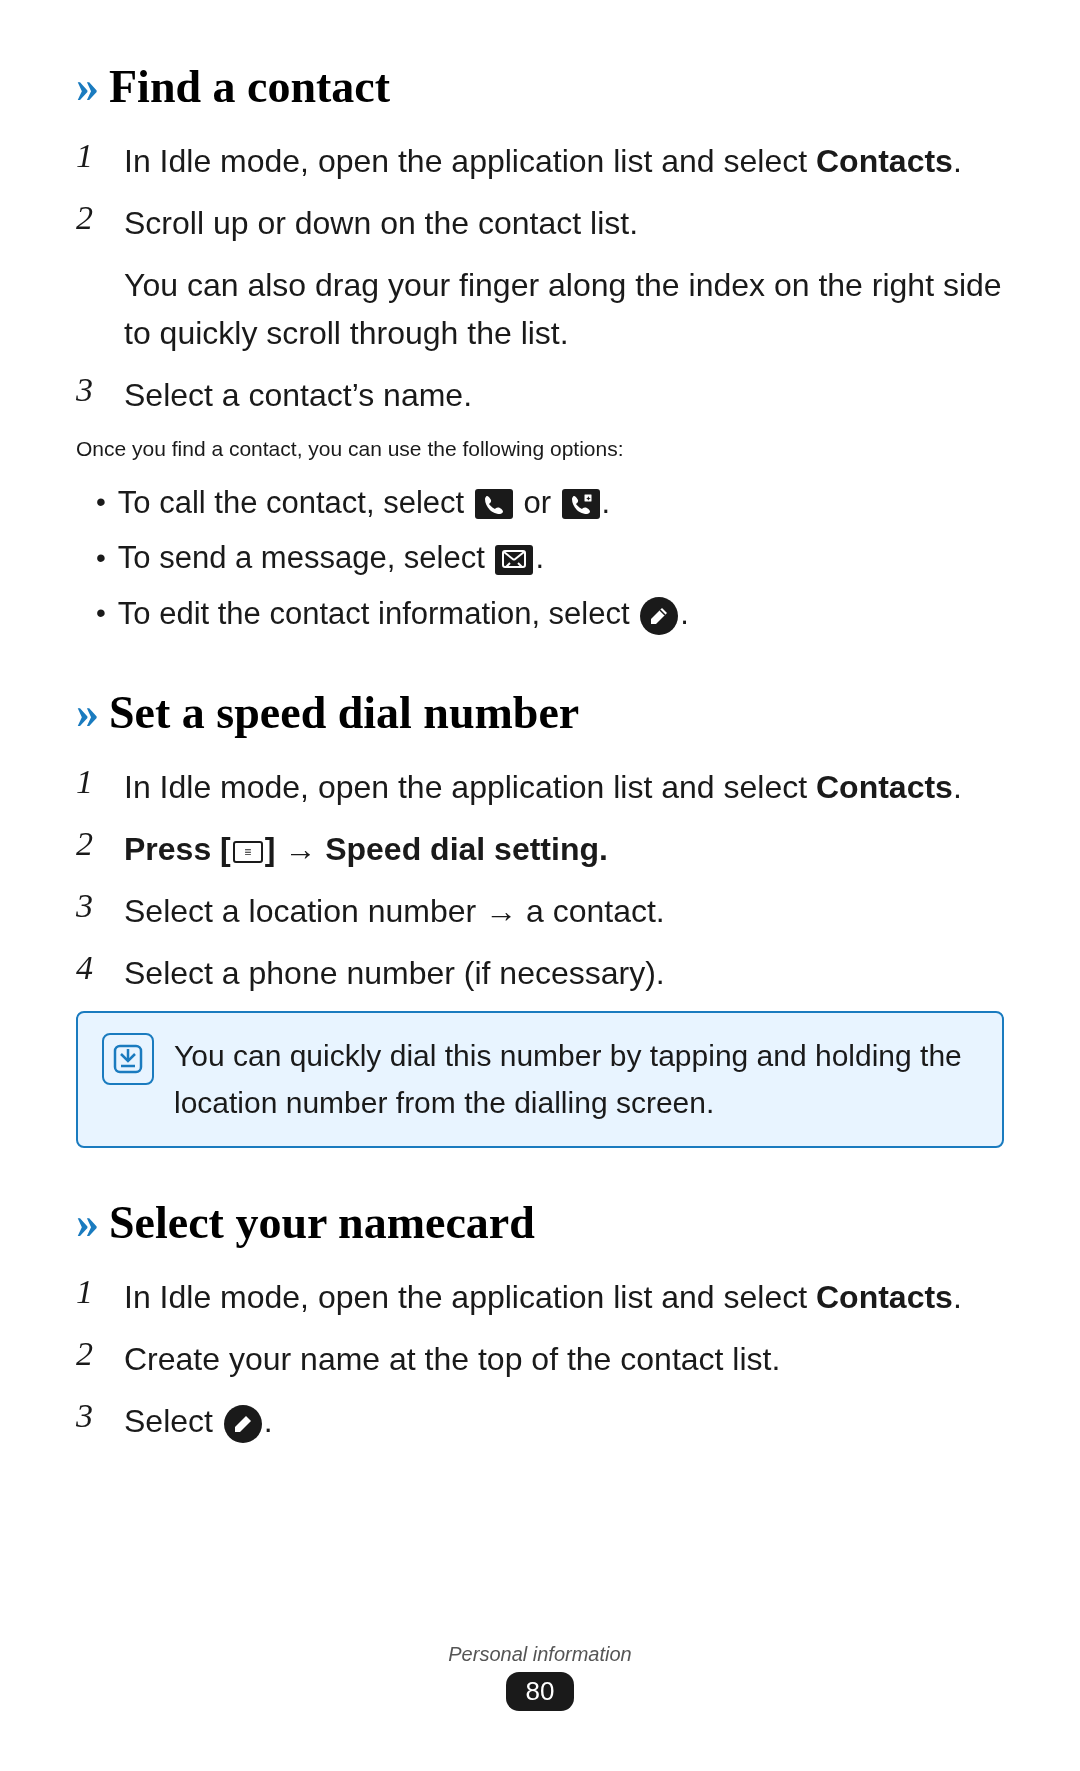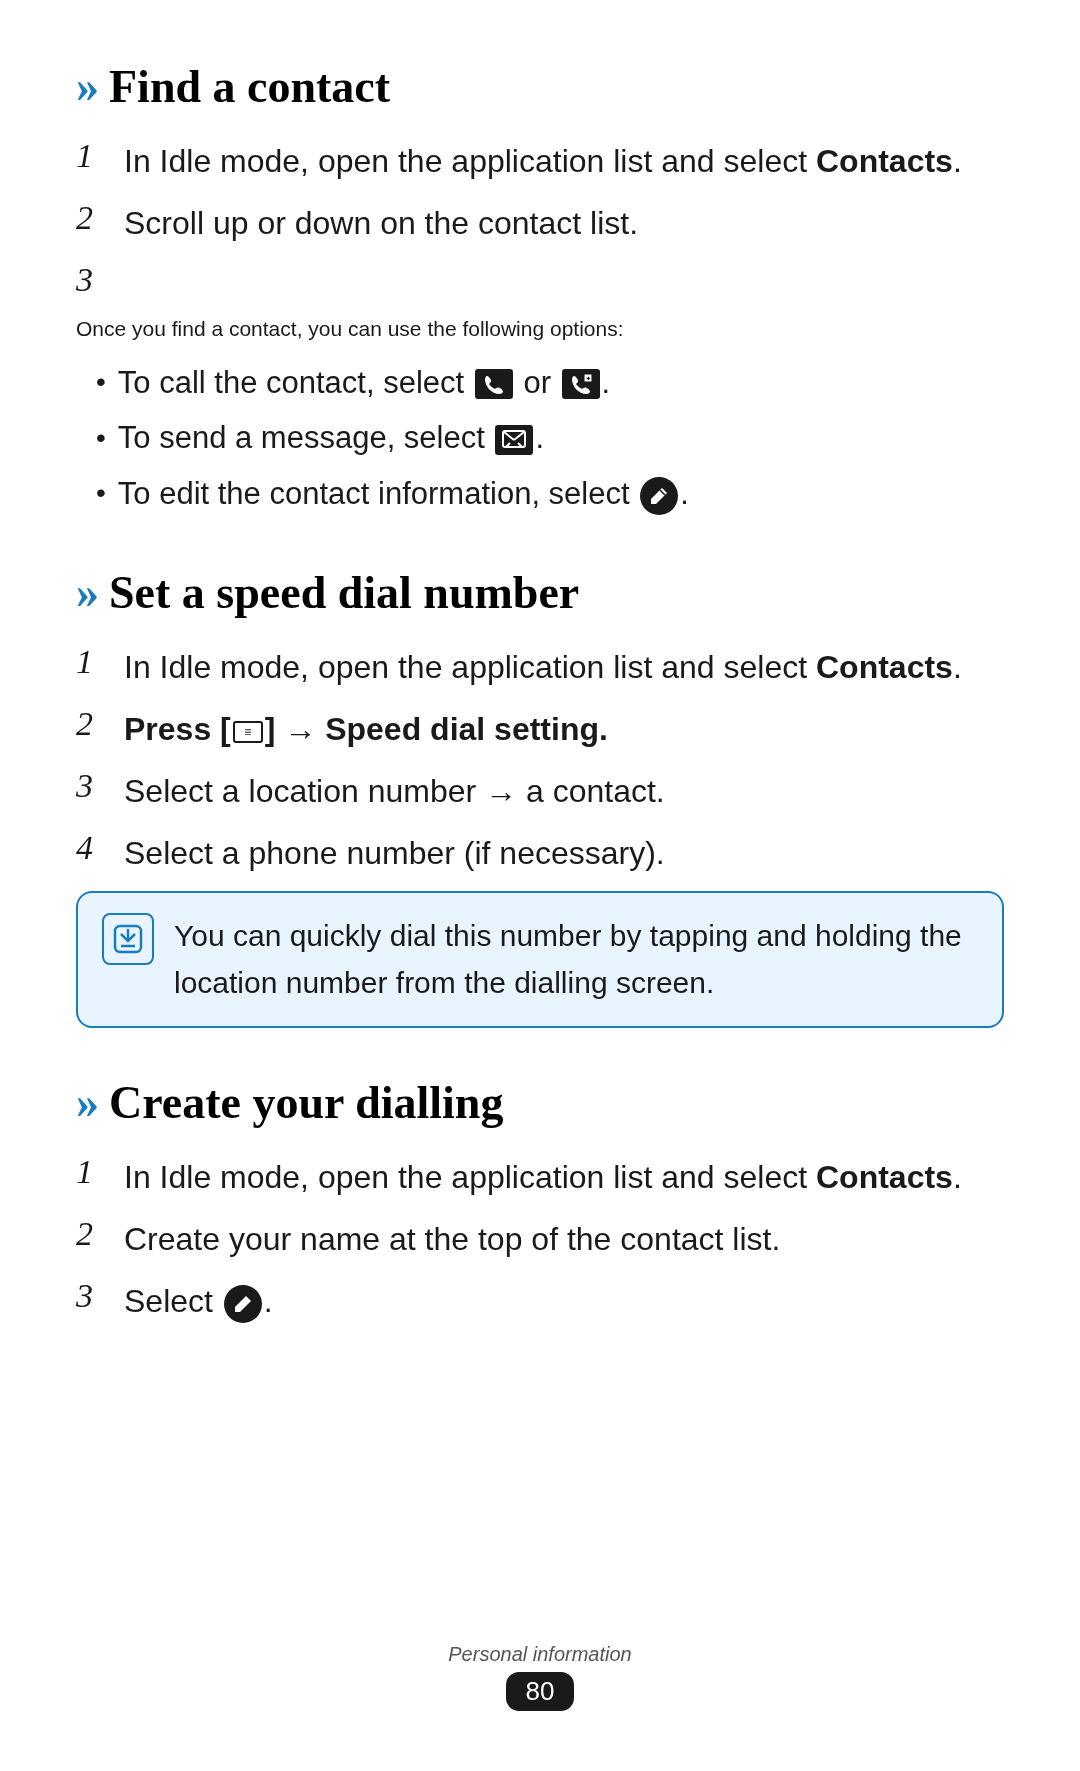--- a/index.html
+++ b/index.html
@@ -171,21 +171,21 @@
       vertical-align: middle;
       margin: 0 2px;
       font-size: 14px;
     }
 
     .note-box {
       display: flex;
       gap: 20px;
       background: #e8f4ff;
       border: 2px solid #1a7bbf;
-      border-radius: 16px;
+      border-radius: 8px;
       padding: 20px 24px;
       margin-top: 8px;
       margin-bottom: 16px;
     }
 
     .note-icon {
       min-width: 52px;
       width: 52px;
       height: 52px;
       border: 2.5px solid #1a7bbf;
@@ -251,23 +251,25 @@
     <span class="step-number">1</span>
     <span class="step-text">
       <span>In Idle mode, open the application list and select </span><strong>Contacts</strong><span>.</span>
     </span>
   </div>
 
   <div class="step">
     <span class="step-number">2</span>
     <span class="step-text">Scroll up or down on the contact list.</span>
   </div>
+  <div class="step-sub">You can also drag your finger along the index on the right side to quickly scroll through the list.</div>
 
   <div class="step">
     <span class="step-number">3</span>
+    <span class="step-text">Select a contact’s name.</span>
   </div>
 
   <div class="once-text">Once you find a contact, you can use the following options:</div>
 
   <ul class="bullet-list">
     <li>
       <span class="bullet-dot">•</span>
       <span class="or-text">
         To call the contact, select
         <span class="icon-phone-box">
@@ -354,21 +356,21 @@
         <line x1="8" y1="22" x2="22" y2="22" stroke="#1a7bbf" stroke-width="2.5"></line>
       </svg>
     </div>
     <span class="note-text">You can quickly dial this number by tapping and holding the location number from the dialling screen.</span>
   </div>
 </div>
 
 <div class="section">
   <h2 class="section-title">
     <span class="chevron">»</span>
-    <span>Create your dialling</span>
+    <span>Select your namecard</span>
   </h2>
 
   <div class="step">
     <span class="step-number">1</span>
     <span class="step-text">
       <span>In Idle mode, open the application list and select </span><strong>Contacts</strong><span>.</span>
     </span>
   </div>
 
   <div class="step">

